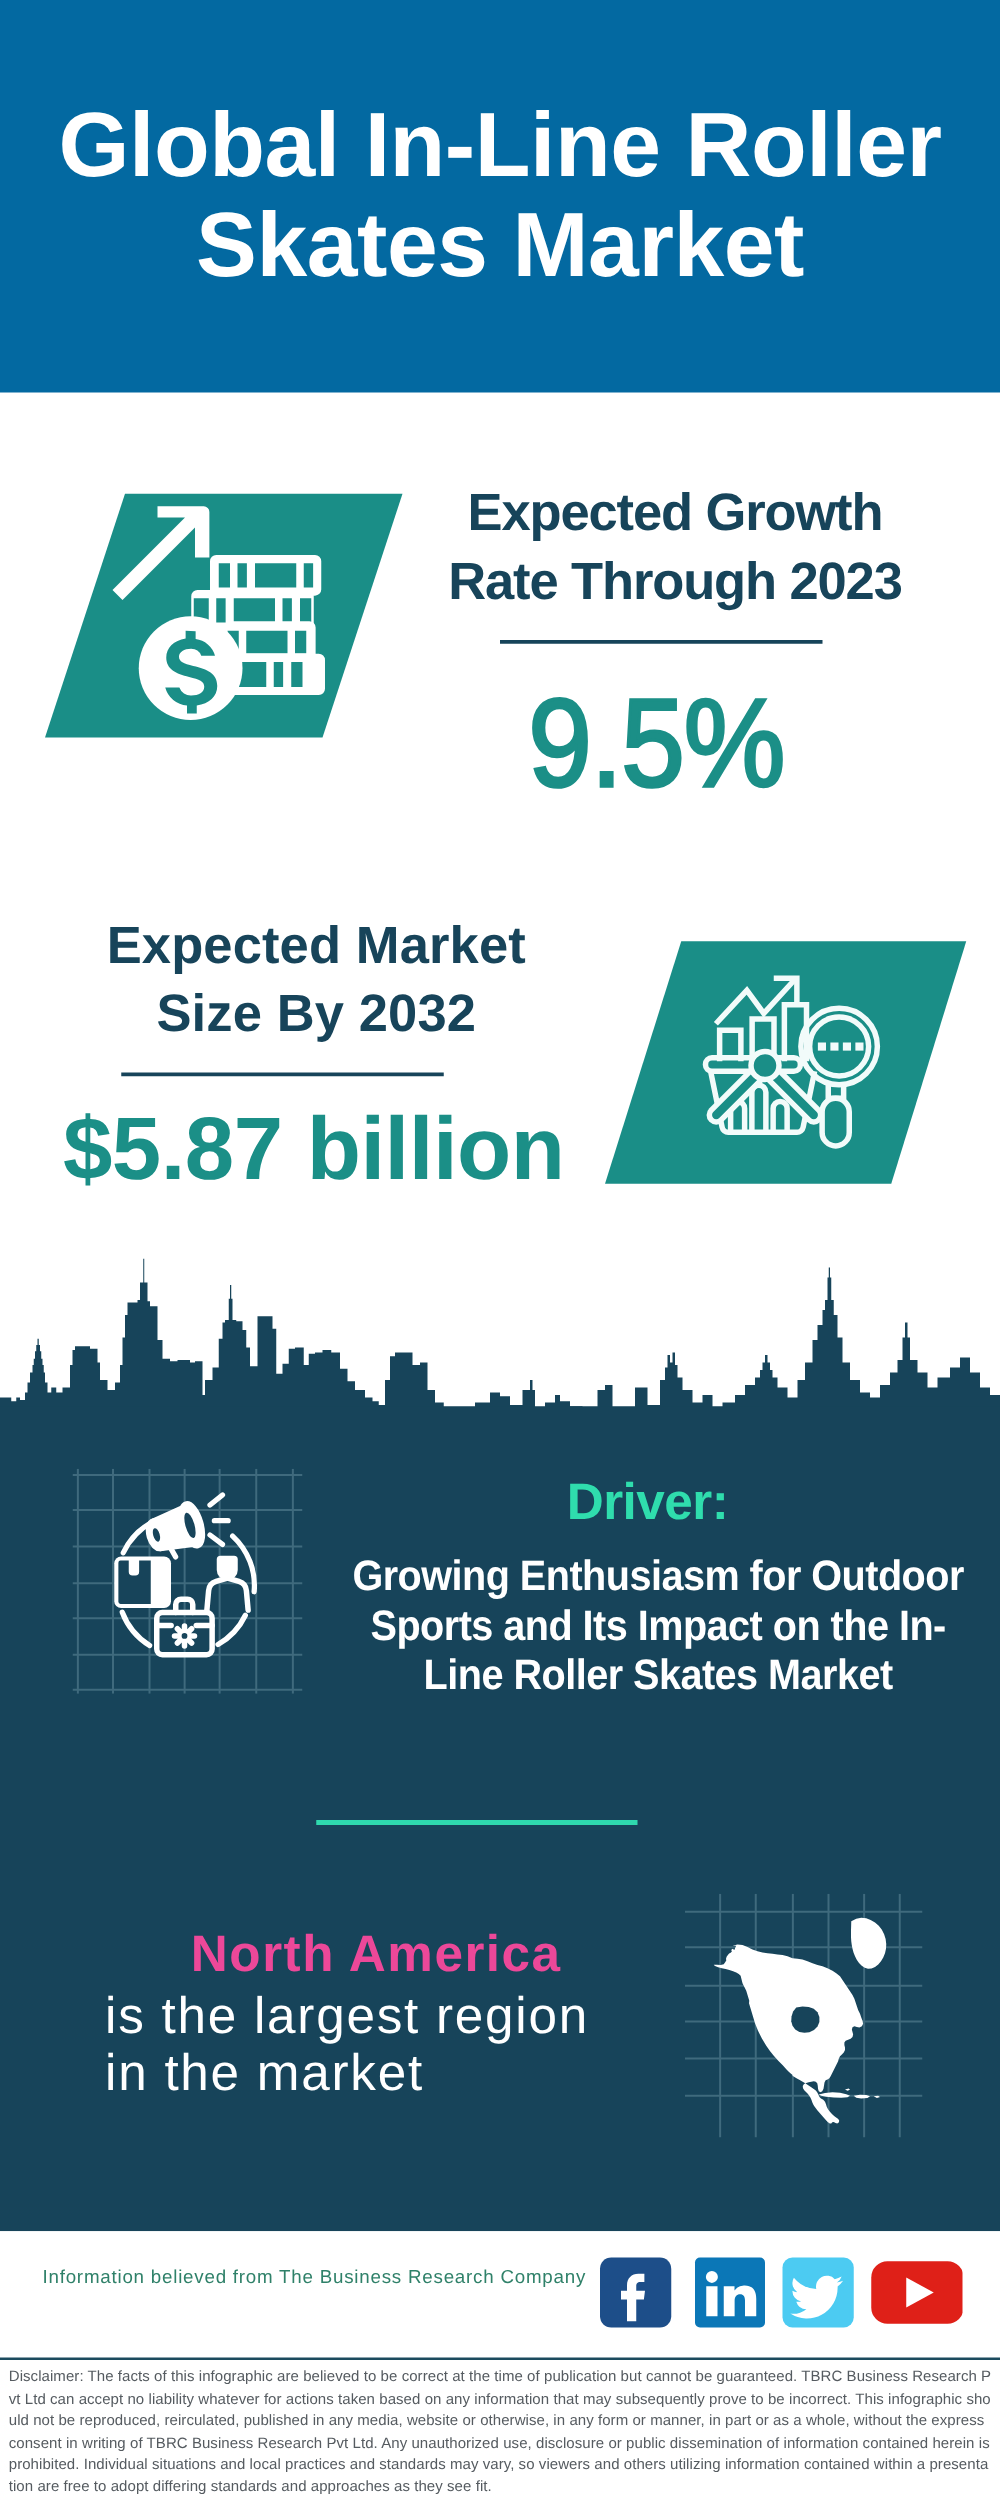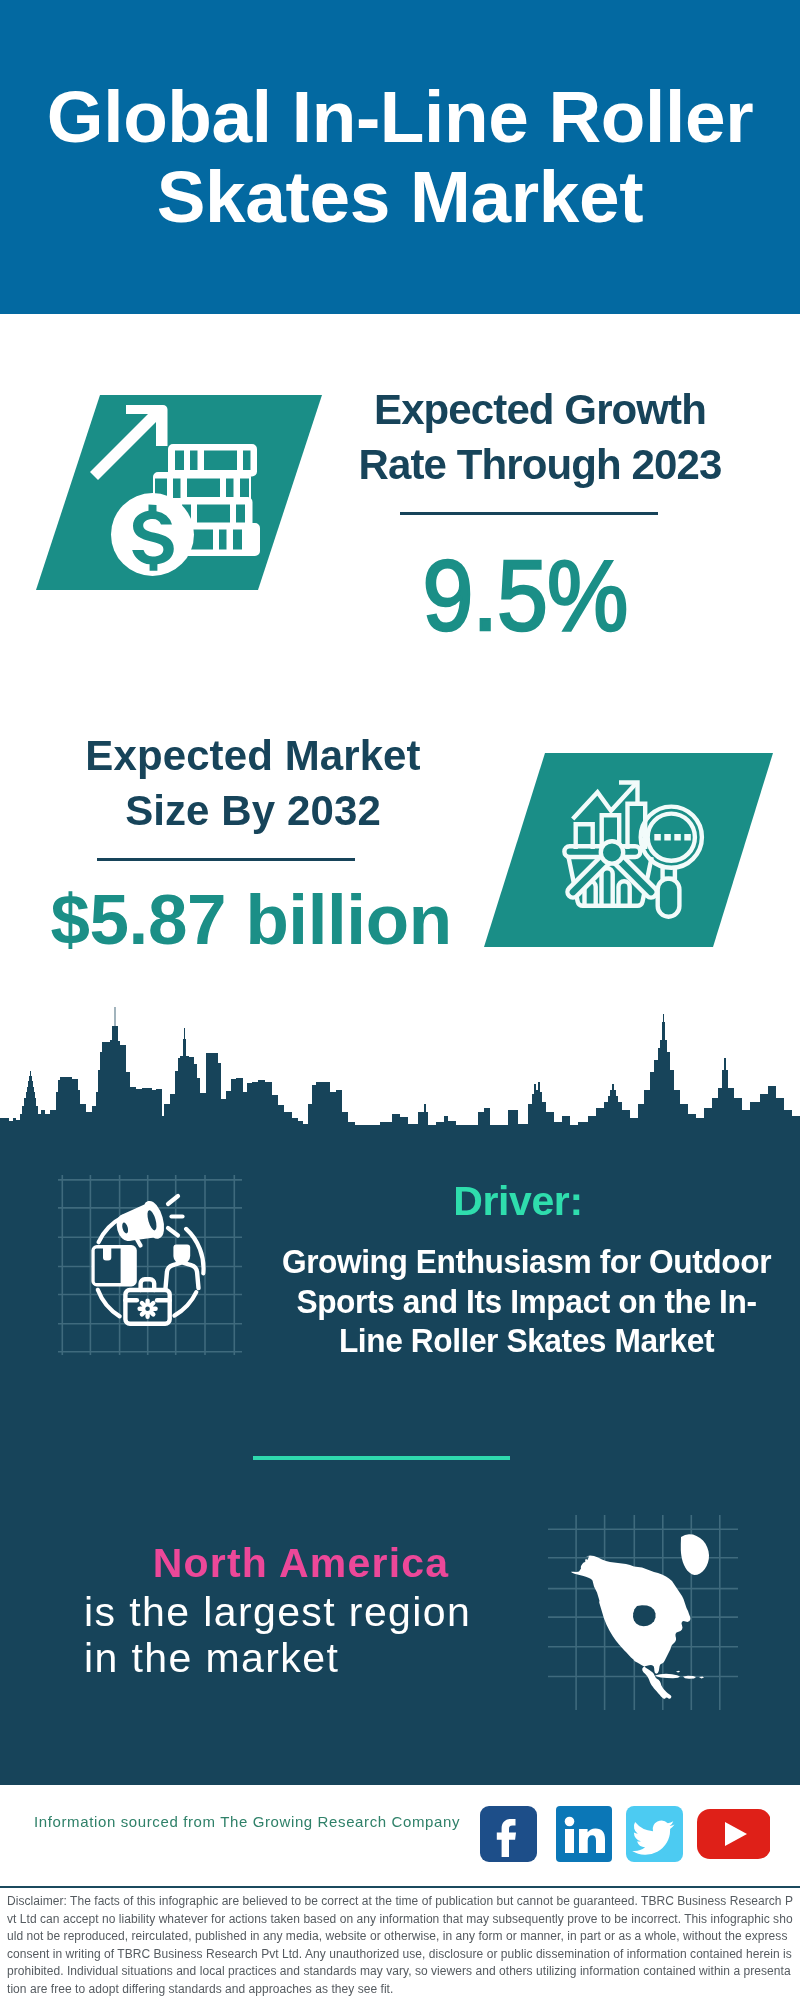--- a/index.html
+++ b/index.html
@@ -271,18 +271,18 @@
         <path fill="#ffffff" d="M204.5,19.6 a17.8,17.8 0 0 1 -5,1.4 a8.7,8.7 0 0 0 3.8,-4.8 a17.4,17.4 0 0 1 -5.5,2.1 a8.7,8.7 0 0 0 -14.8,7.9 a24.6,24.6 0 0 1 -17.9,-9.1 a8.7,8.7 0 0 0 2.7,11.6 a8.6,8.6 0 0 1 -3.9,-1.1 v0.1 a8.7,8.7 0 0 0 7,8.5 a8.7,8.7 0 0 1 -3.9,0.1 a8.7,8.7 0 0 0 8.1,6 a17.4,17.4 0 0 1 -12.9,3.6 a24.6,24.6 0 0 0 37.9,-20.7 v-1.1 a17.6,17.6 0 0 0 4.4,-4.5 Z"></path>
       </g>
 
       <g>
         <rect x="227" y="4" width="74" height="50" rx="13" fill="#df2018"></rect>
         <path fill="#ffffff" d="M255,17 l22,12 l-22,12 Z"></path>
       </g>
     </svg>
   </div>
   <div class="foot-src">
-    <div>Information sourced from The Growing Research Company</div>
+    <div>Information believed from The Business Research Company</div>
   </div>
   <div class="sepline"></div>
   <div class="disclaimer">Disclaimer: The facts of this infographic are believed to be correct at the time of publication but cannot be guaranteed. TBRC Business Research Pvt Ltd can accept no liability whatever for actions taken based on any information that may subsequently prove to be incorrect. This infographic should not be reproduced, reirculated, published in any media, website or otherwise, in any form or manner, in part or as a whole, without the express consent in writing of TBRC Business Research Pvt Ltd. Any unauthorized use, disclosure or public dissemination of information contained herein is prohibited. Individual situations and local practices and standards may vary, so viewers and others utilizing information contained within a presentation are free to adopt differing standards and approaches as they see fit.</div>
 
 </div>
 
 </body></html>

